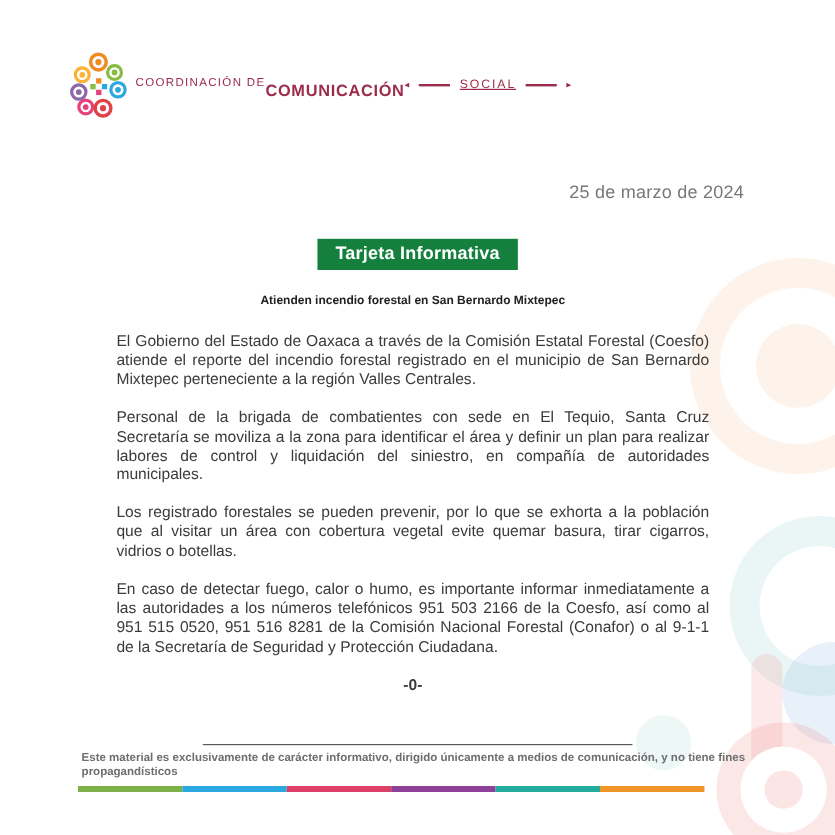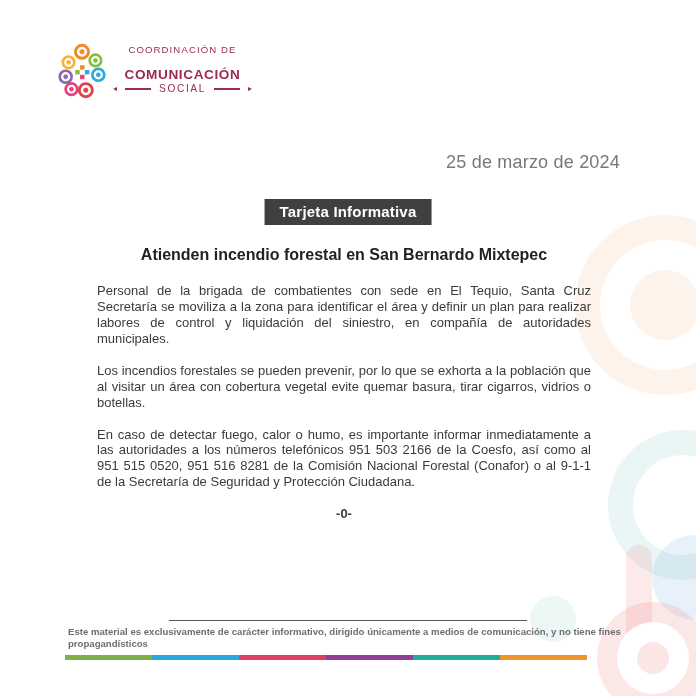--- a/index.html
+++ b/index.html
@@ -22,43 +22,43 @@
   .wm-pink-bar{left:626px;top:545px;width:26px;height:105px;background:rgba(240,135,135,0.18);border-radius:13px;}
   .wm-pink-outer{left:597px;top:602px;width:112px;height:112px;background:rgba(240,135,135,0.20);}
   .wm-pink-ring{left:617px;top:622px;width:72px;height:72px;background:#ffffff;border-radius:50%;}
   .wm-pink-dot{left:637px;top:642px;width:32px;height:32px;background:rgba(240,135,135,0.22);}
   .wm-teal-frag{left:530px;top:596px;width:46px;height:46px;background:rgba(70,180,170,0.10);}
 
   .layer{position:relative;z-index:1;}
 
   
   .logo{position:absolute;left:58px;top:40px;display:flex;align-items:center;gap:7px;}
-  .logo-text{display:flex;flex-direction:column;align-items:center;line-height:1.05;}
+  .logo-text{display:flex;align-items:center;line-height:1.05;}
   .logo-line1{font-size:9.6px;letter-spacing:1.1px;font-weight:500;white-space:nowrap;}
   .logo-line2{font-size:13.6px;letter-spacing:0.6px;font-weight:bold;white-space:nowrap;margin-top:12px;}
-  .logo-line3{display:flex;align-items:center;gap:8px;margin-top:2px;width:100%;justify-content:center;}
+  .logo-line3{display:flex;align-items:center;gap:8px;margin-top:2px;width:100%;justify-content:center;text-decoration:underline;}
   .logo-line3 .rule{height:1.4px;background:currentColor;flex:1;min-width:26px;position:relative;}
   .logo-line3 .tipL,.logo-line3 .tipR{width:0;height:0;border-top:2.6px solid transparent;border-bottom:2.6px solid transparent;}
   .logo-line3 .tipL{border-right:4.5px solid currentColor;}
   .logo-line3 .tipR{border-left:4.5px solid currentColor;}
   .logo-line3 .soc{font-size:10.2px;letter-spacing:1.6px;font-weight:500;}
 
   
-  .date{position:absolute;top:152px;right:76px;font-size:18px;color:#77787b;letter-spacing:0.2px;}
+  .date{position:absolute;top:152px;right:76px;font-size:15px;color:#77787b;letter-spacing:0.2px;}
 
   
   .banner{
     position:absolute;top:199px;left:50%;transform:translateX(-50%);
     color:#ffffff;font-size:15px;font-weight:600;letter-spacing:0.2px;
     padding:4px 15px 5px;white-space:nowrap;
   }
 
   
   .article{position:absolute;left:97px;top:245px;width:494px;}
-  .headline{font-size:16px;font-weight:bold;text-align:center;color:#222;margin:0 0 19px 0;line-height:1.2;}
+  .headline{font-size:10px;font-weight:bold;text-align:center;color:#222;margin:0 0 19px 0;line-height:1.2;}
   .article p.body{font-size:13px;line-height:15.9px;text-align:justify;margin:0 0 16px 0;}
   .end-mark{font-size:13px;font-weight:bold;text-align:center;margin:0;}
 
   
   .divider{position:absolute;top:620px;left:50%;transform:translateX(-50%);width:358px;border-top:1.5px solid #58595b;}
   .disclaimer{
     position:absolute;top:626px;left:68px;width:560px;
     font-size:9.6px;line-height:11.5px;font-weight:600;color:#6d6e71;text-align:left;
   }
   .stripe{position:absolute;top:655px;left:65px;width:522px;height:5px;display:flex;}
@@ -128,26 +128,27 @@
           <span class="rule"></span>
           <span class="soc">SOCIAL</span>
           <span class="rule"></span>
           <span class="tipR"></span>
         </span>
       </div>
     </div>
 
     <div class="date">25 de marzo de 2024</div>
 
-    <div class="banner" style="background: #404040;">Tarjeta Informativa</div>
+    <div class="banner" style="background: #15803d;">Tarjeta Informativa</div>
 
     <div class="article">
       <h1 class="headline">Atienden incendio forestal en San Bernardo Mixtepec</h1>
+      <p class="body">El Gobierno del Estado de Oaxaca a través de la Comisión Estatal Forestal (Coesfo) atiende el reporte del incendio forestal registrado en el municipio de San Bernardo Mixtepec perteneciente a la región Valles Centrales.</p>
       <p class="body">Personal de la brigada de combatientes con sede en El Tequio, Santa Cruz Secretaría se moviliza a la zona para identificar el área y definir un plan para realizar labores de control y liquidación del siniestro, en compañía de autoridades municipales.</p>
-      <p class="body">Los incendios forestales se pueden prevenir, por lo que se exhorta a la población que al visitar un área con cobertura vegetal evite quemar basura, tirar cigarros, vidrios o botellas.</p>
+      <p class="body">Los registrado forestales se pueden prevenir, por lo que se exhorta a la población que al visitar un área con cobertura vegetal evite quemar basura, tirar cigarros, vidrios o botellas.</p>
       <p class="body">En caso de detectar fuego, calor o humo, es importante informar inmediatamente a las autoridades a los números telefónicos 951 503 2166 de la Coesfo, así como al 951 515 0520, 951 516 8281 de la Comisión Nacional Forestal (Conafor) o al 9-1-1 de la Secretaría de Seguridad y Protección Ciudadana.</p>
       <p class="end-mark">-0-</p>
     </div>
 
     <div class="divider"></div>
     <div class="disclaimer">Este material es exclusivamente de carácter informativo, dirigido únicamente a medios de comunicación, y no tiene fines propagandísticos</div>
     <div class="stripe">
       <div class="seg" style="background: rgb(125, 178, 73);"></div>
       <div class="seg" style="background: rgb(42, 169, 224);"></div>
       <div class="seg" style="background: rgb(221, 64, 102);"></div>

